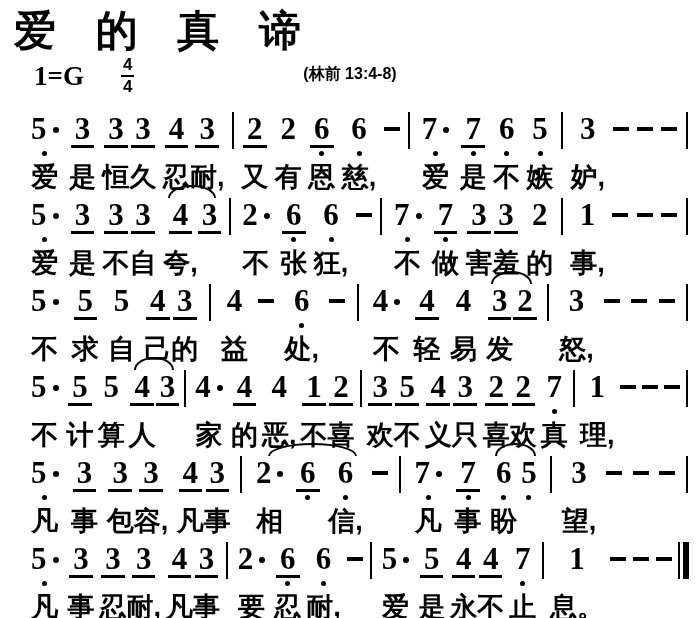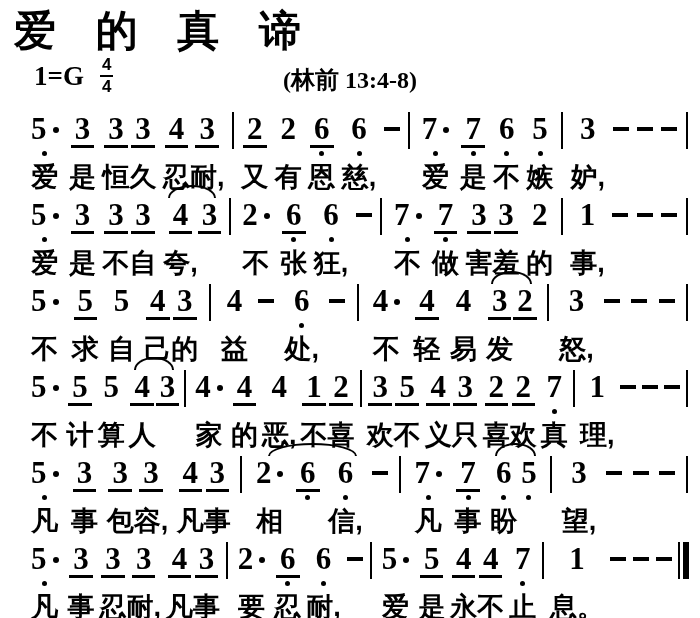--- a/index.html
+++ b/index.html
@@ -9,32 +9,32 @@
     overflow:hidden; position:relative; box-sizing:border-box;
   }
   .title {
     font-weight:bold; font-size:42px; line-height:1.2;
     letter-spacing:14px; padding:6px 0 0 14px;
     font-family:"Liberation Sans", sans-serif;
   }
   .meta { position:relative; height:46px; }
   .keysig {
     position:absolute; left:34px; top:0; display:flex; align-items:center;
-    font-size:27px; font-weight:bold;
+    font-size:27px; font-weight:bold;gap:21px;
   }
   .meter {
     display:inline-flex; flex-direction:column; align-items:center;
     font-size:17px; font-weight:bold; line-height:1.05; margin-left:16px;
     font-family:"Liberation Sans", sans-serif;
   }
   .meter .num { border-bottom:2px solid #000; padding:0 2px 1px 2px; }
   .meter .den { padding-top:1px; }
   .subtitle {
-    text-align:center; font-size:24px; font-weight:bold; padding-top:8px;
-    font-family:Liberation Serif, serif;
+    text-align:center; font-size:16px; font-weight:bold; padding-top:8px;
+    font-family:Liberation Sans, sans-serif;
   }
   .score { padding:10px 10px 0 26px; }
   .system {
     display:flex; justify-content:space-between; align-items:flex-start;
     height:86px; margin-bottom:0;
   }
   .grp { display:flex; align-items:flex-start; position:relative; margin:0 1px; }
   .tok { display:flex; flex-direction:column; align-items:center; position:relative; }
   .band {
     font-size:31px; font-weight:bold; line-height:32px; height:33px;

